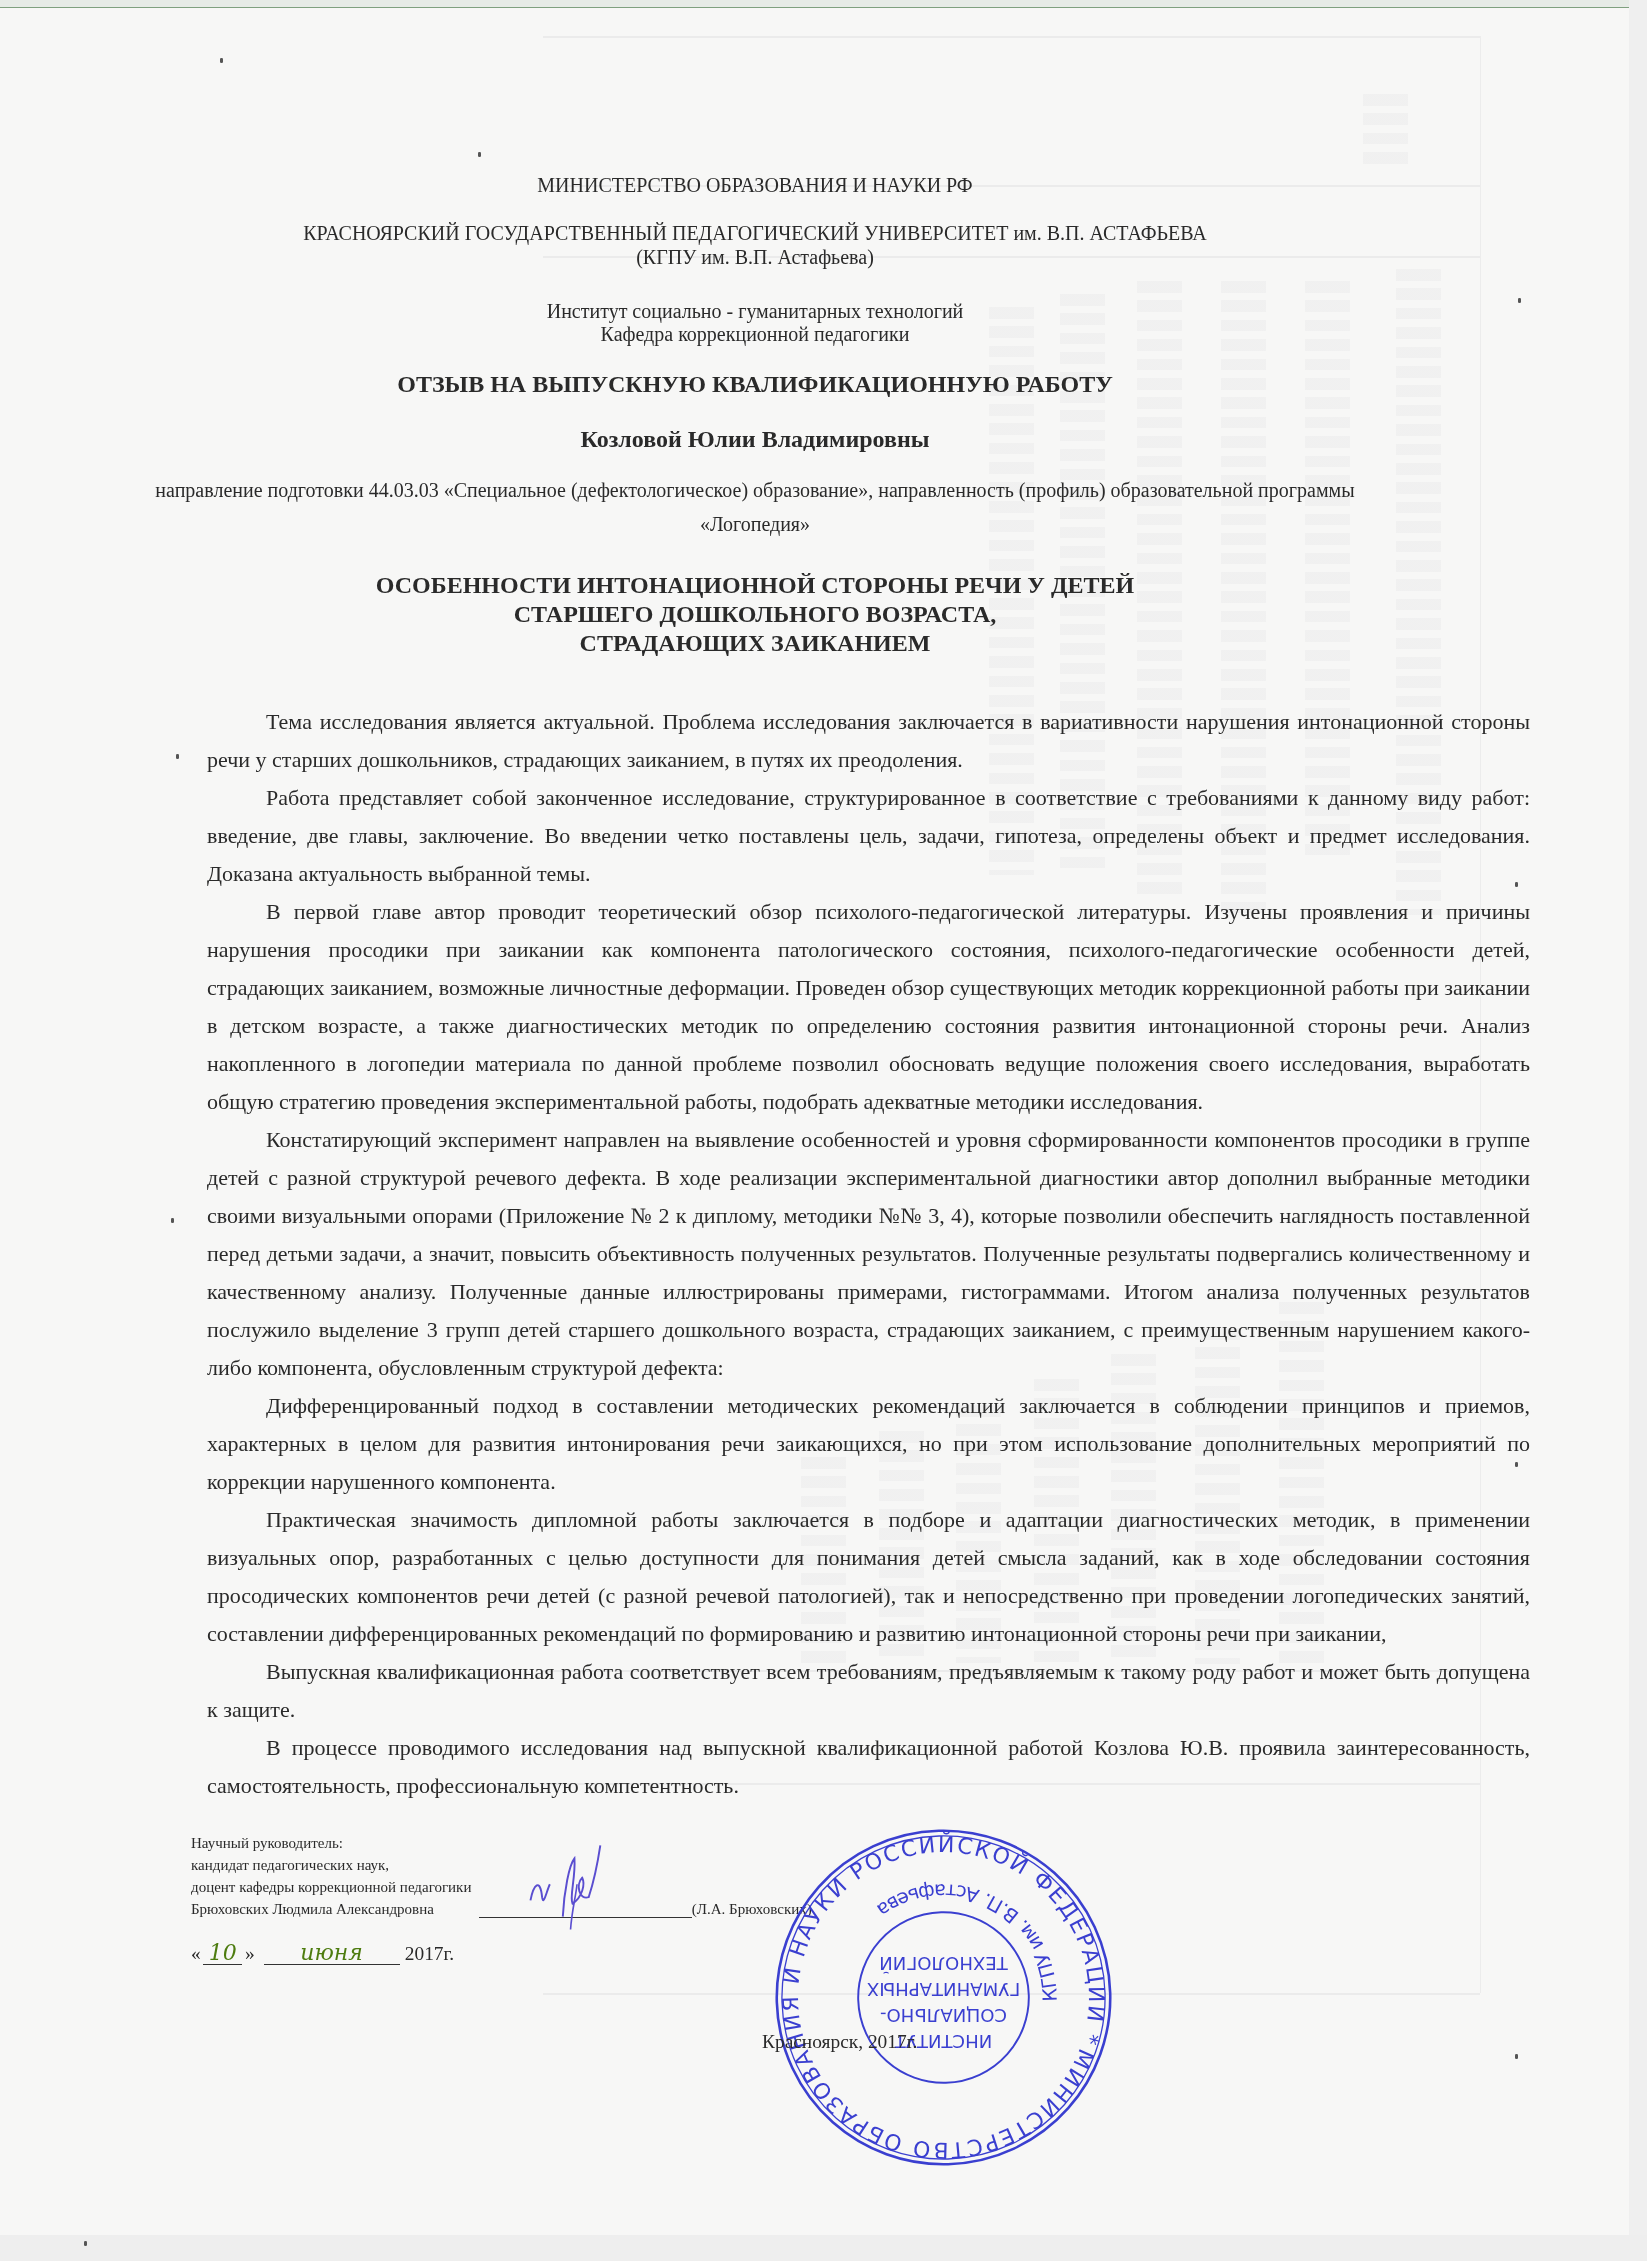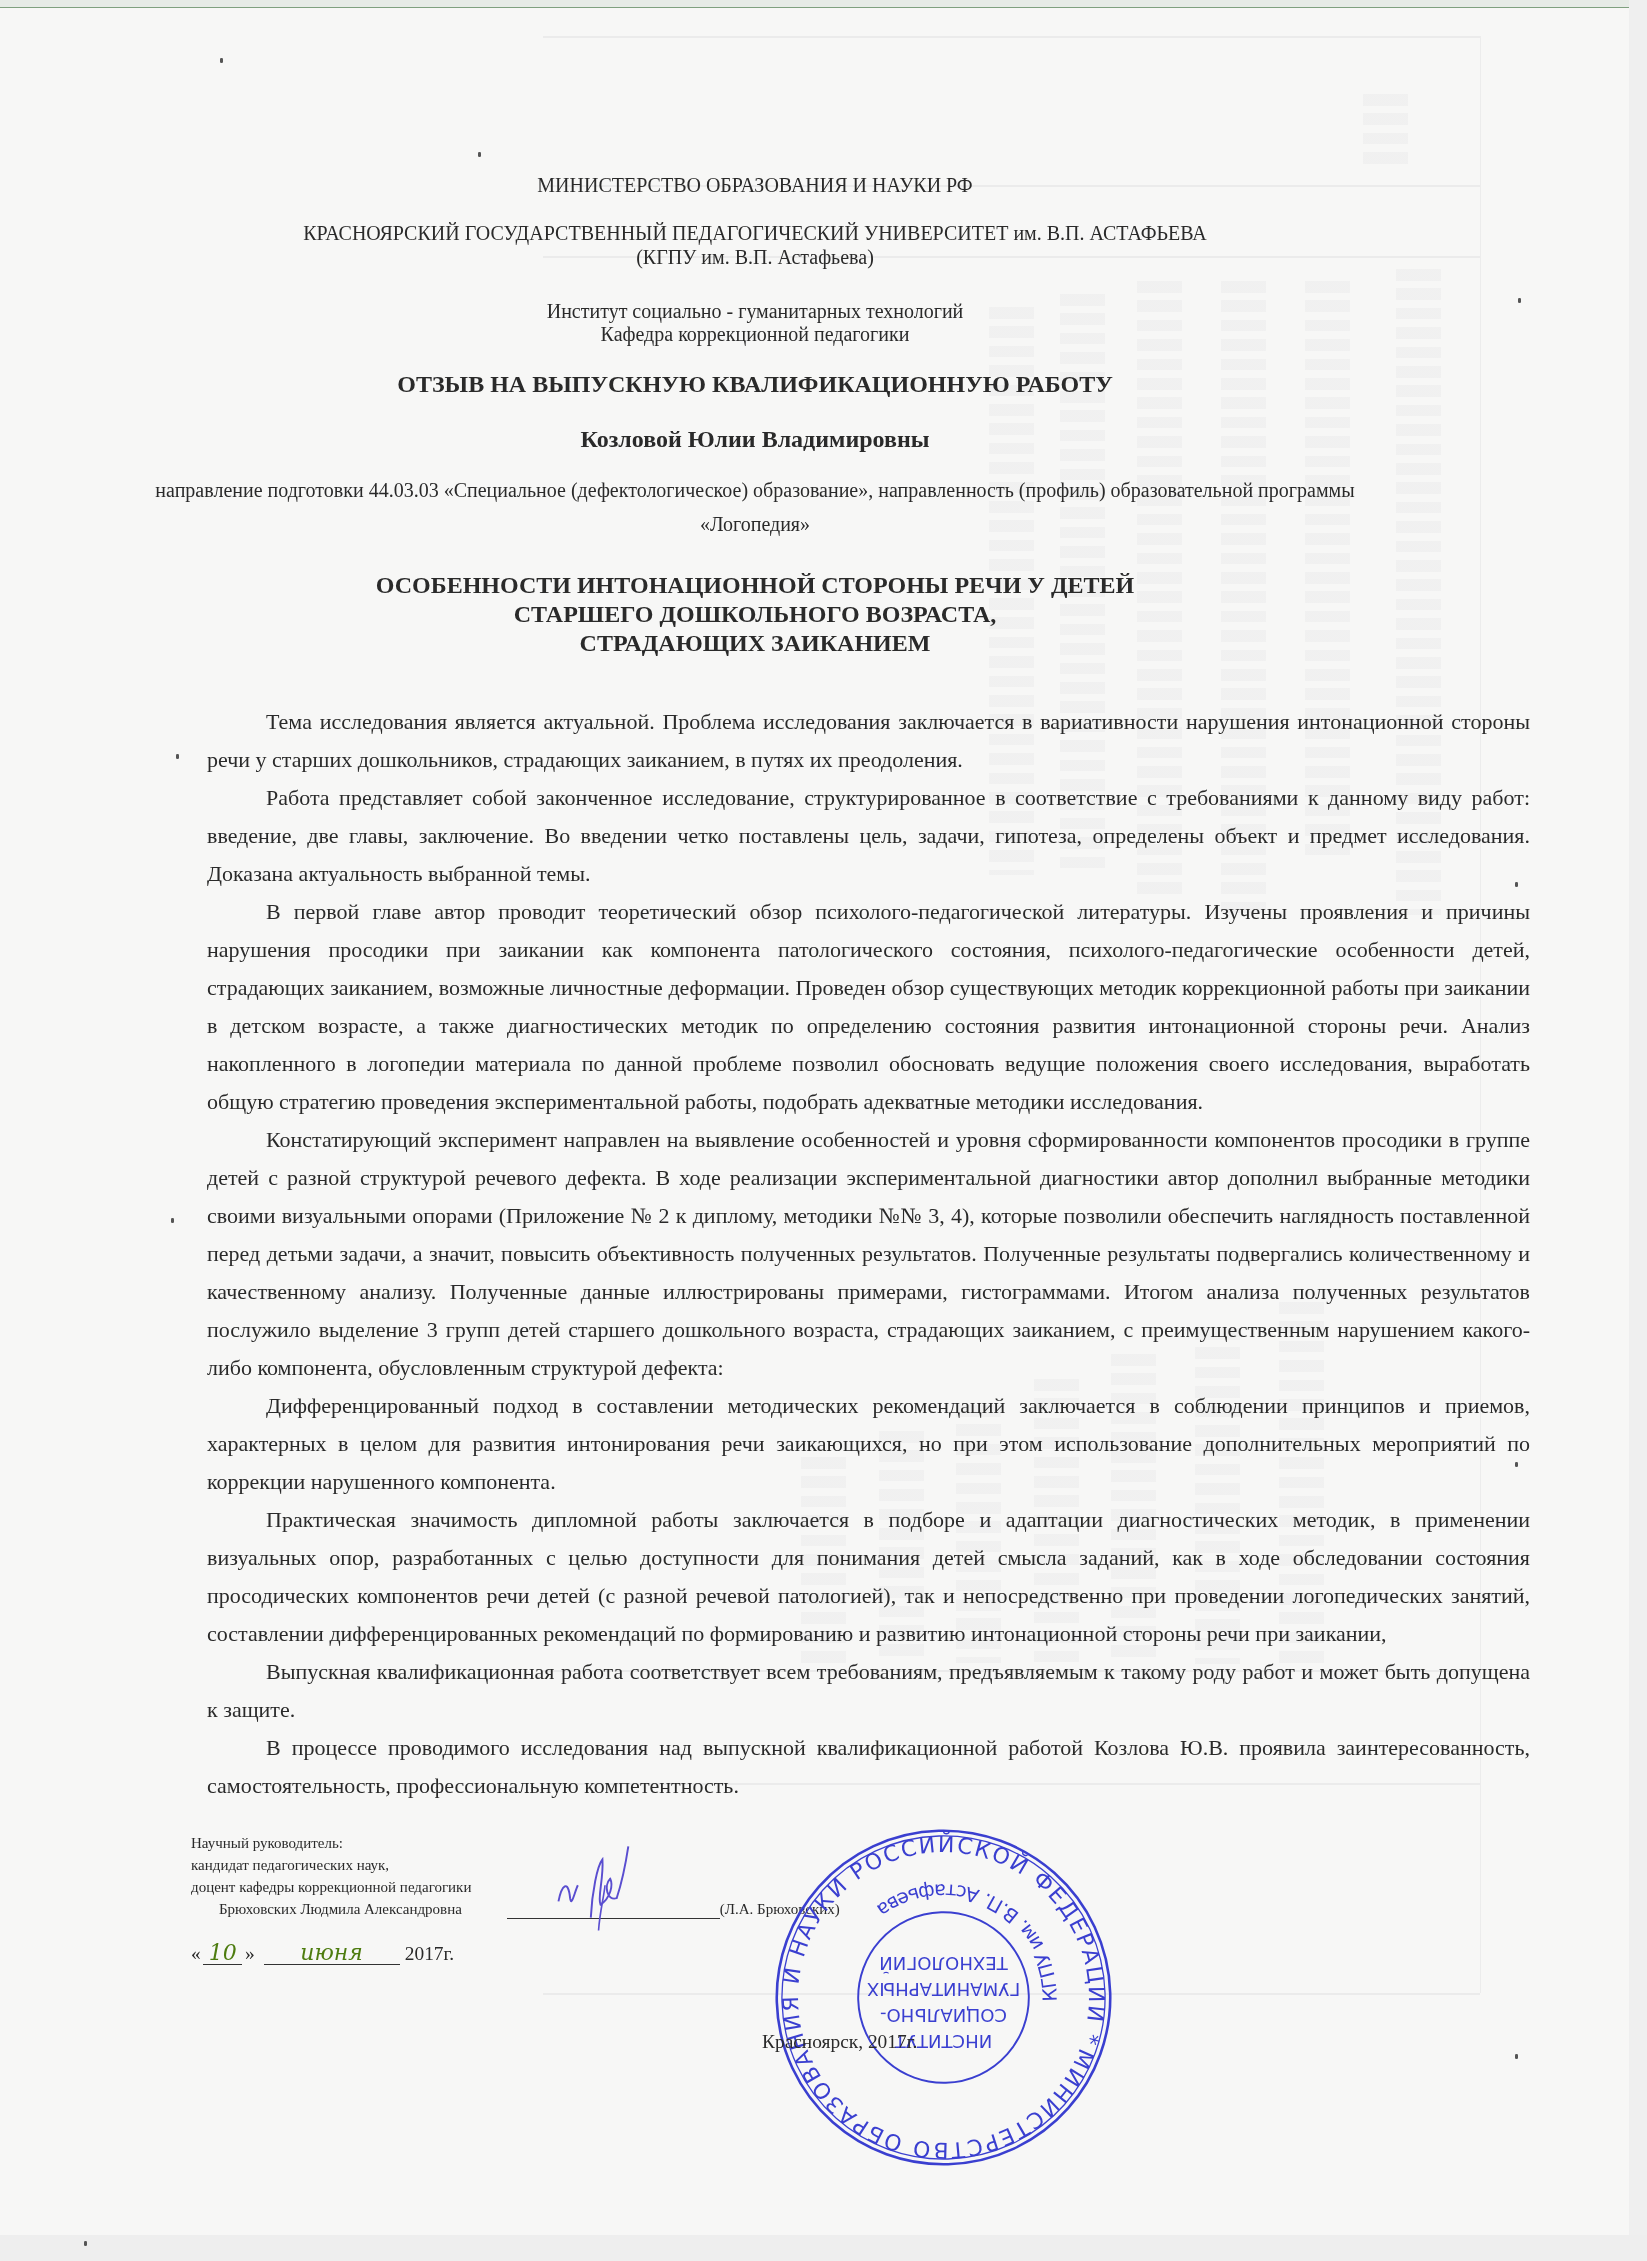--- a/index.html
+++ b/index.html
@@ -24,21 +24,21 @@
     .hdr { font-size: 20px; line-height: 23px; }
     .hdr-bold { font-size: 24px; font-weight: bold; }
 
     .body-text {
       position: absolute; left: 191px; width: 1323px;
       font-size: 22px; line-height: 38px; text-align: justify; margin-left: 16px;
     }
     .body-text p { margin: 0; text-indent: 59px; }
 
     .sign-block { position: absolute; left: 191px; top: 1832px; font-size: 15px; line-height: 22px; }
-    .sign-row { display: flex; align-items: center; margin-left: 28px; }
+    .sign-row { display: flex; align-items: flex-start; }
     .sig-line { display: inline-block; width: 213px; border-bottom: 1.3px solid #333; margin-left: 45px; height: 19.4px; position: relative; }
     .sig-scribble { position: absolute; left: 45px; top: -59px; width: 97px; height: 97px; }
     .date-row { position: absolute; left: 191px; top: 1942px; font-size: 19.4px; display: flex; align-items: flex-end; }
     .date-field { display: inline-block; border-bottom: 1.3px solid #333; text-align: center; color: #4d7c0f; font-family: "DejaVu Serif", serif; font-style: italic; font-size: 22px; line-height: 22px; }
     .date-day { width: 39px; margin: 0 2.6px; }
     .date-month { width: 136px; margin: 0 5.2px 0 9px; }
 
     .stamp { position: absolute; left: 769px; top: 1823px; width: 349px; height: 349px; }
     .city { position: absolute; left: 762px; top: 2031px; font-size: 19.4px; }
     .specks span { position: absolute; width: 2.6px; height: 5.2px; background: #555; border-radius: 1.3px; }

